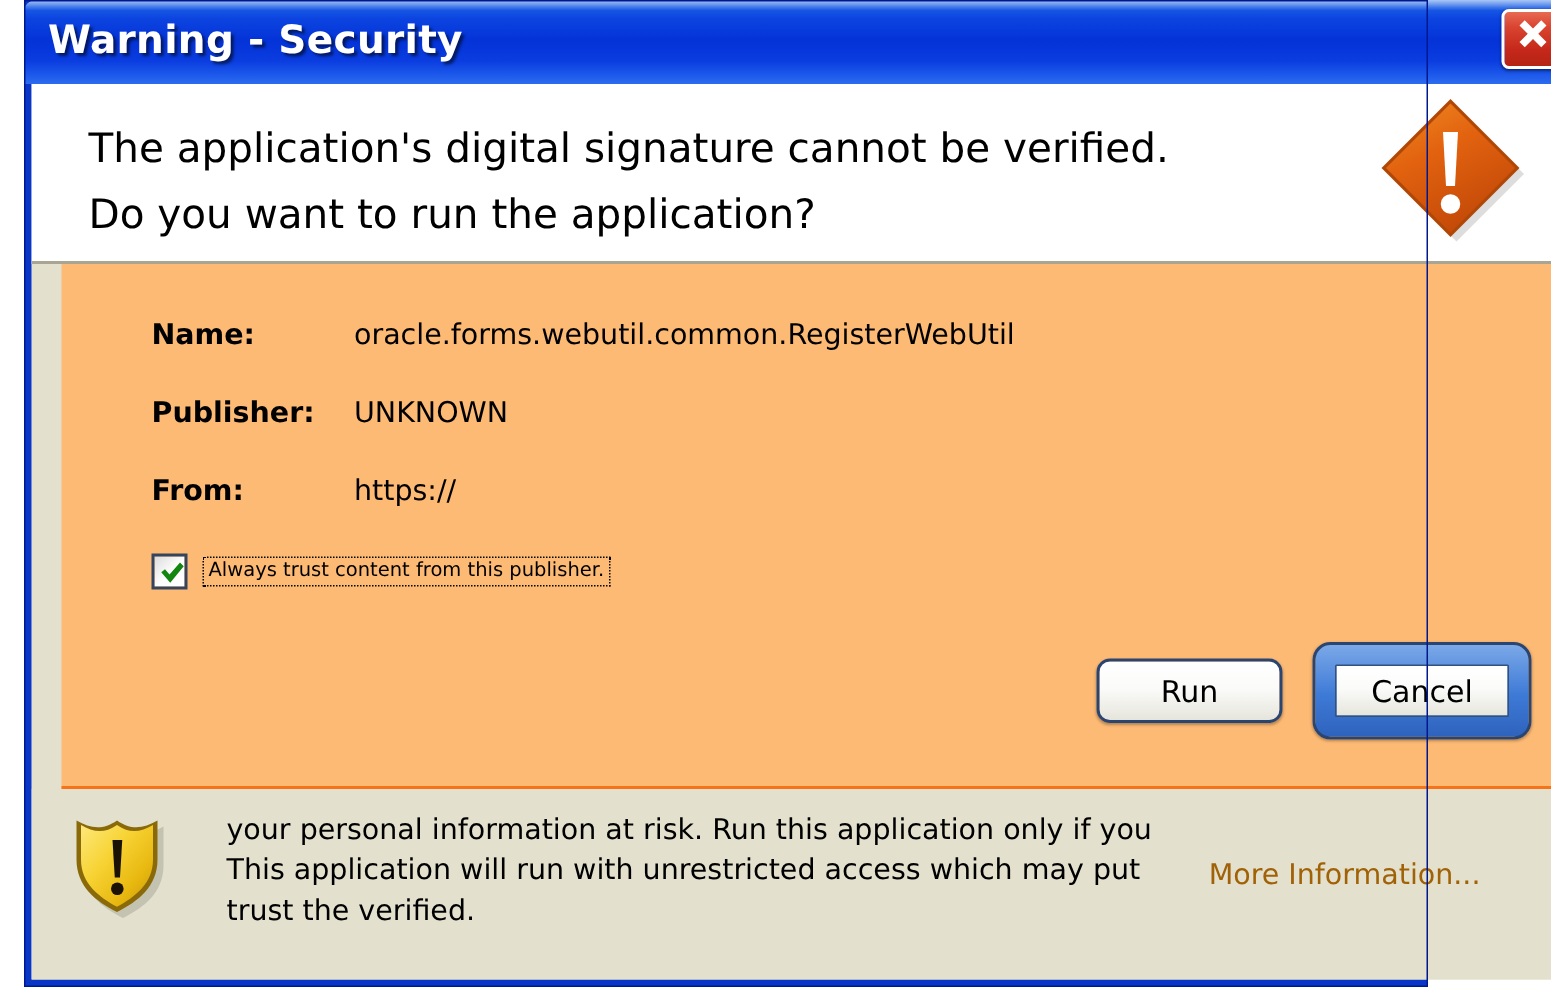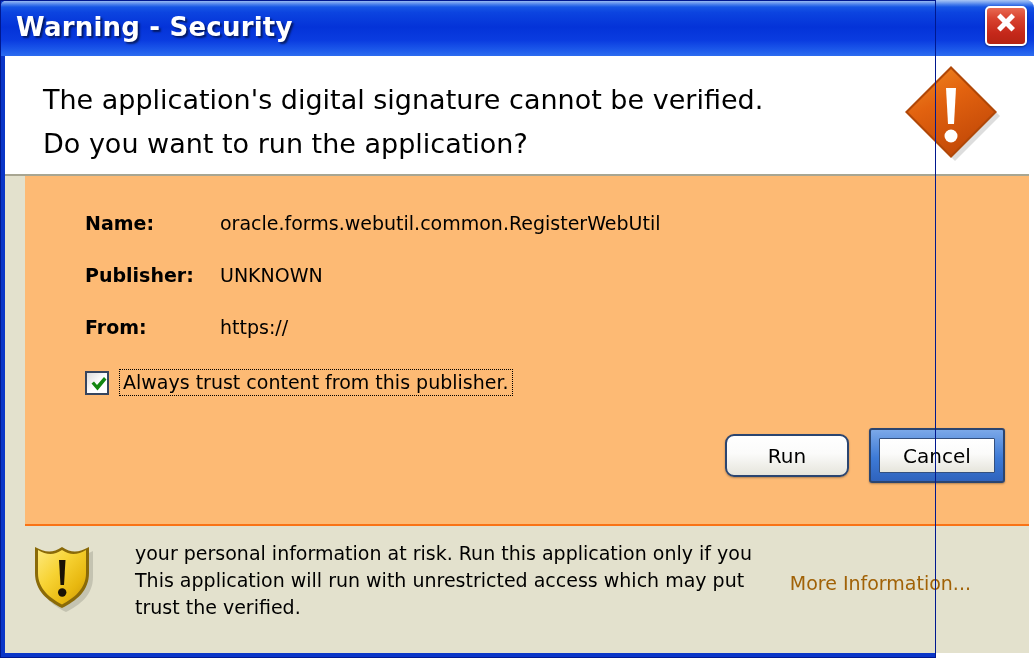--- a/index.html
+++ b/index.html
@@ -10,21 +10,21 @@
   body {
     width: 1034px;
     height: 658px;
     font-family: "DejaVu Sans", "Liberation Sans", sans-serif;
     overflow: hidden;
   }
 
   
   #window {
     position: absolute;
-    left: 0; top: 0;
+    left: 16px; top: 0;
     width: 936px;
     height: 658px;
     box-sizing: border-box;
     background: #0b3fd4;
     border-left: 5px solid #0a36c8;
     border-right: 5px solid #0a36c8;
     border-bottom: 5px solid #0a36c8;
     border-top: 0;
   }
   #window::after {
@@ -178,21 +178,21 @@
     cursor: pointer;
     flex: none;
   }
   #trust-checkbox svg {
     position: absolute;
     left: 2px;
     top: 1px;
   }
   #trust-label {
     margin-left: 10px;
-    font-size: 19px;
+    font-size: 13px;
     color: #000000;
     white-space: nowrap;
     border: 1px dotted #000000;
     padding: 1px 3px 2px 3px;
     cursor: pointer;
   }
 
   
   #button-bar {
     position: absolute;
@@ -213,22 +213,22 @@
     height: 43px;
     cursor: pointer;
     padding: 0;
   }
   #run-button {
     width: 124px;
     box-shadow: 0 1px 2px rgba(0,0,0,0.30);
   }
   #cancel-button-wrap {
     border: 2px solid #2b4570;
-    border-radius: 3px;
-    padding: 8px;
+    border-radius: 12px;
+    padding: 13px;
     background: linear-gradient(to bottom, #7ba8e8 0%, #3d7ad6 55%, #2f63bd 100%);
     box-sizing: border-box;
     box-shadow: 0 1px 2px rgba(0,0,0,0.30);
   }
   #cancel-button {
     width: 116px;
     height: 35px;
     border: 1px solid #33507f;
     border-radius: 1px;
   }

